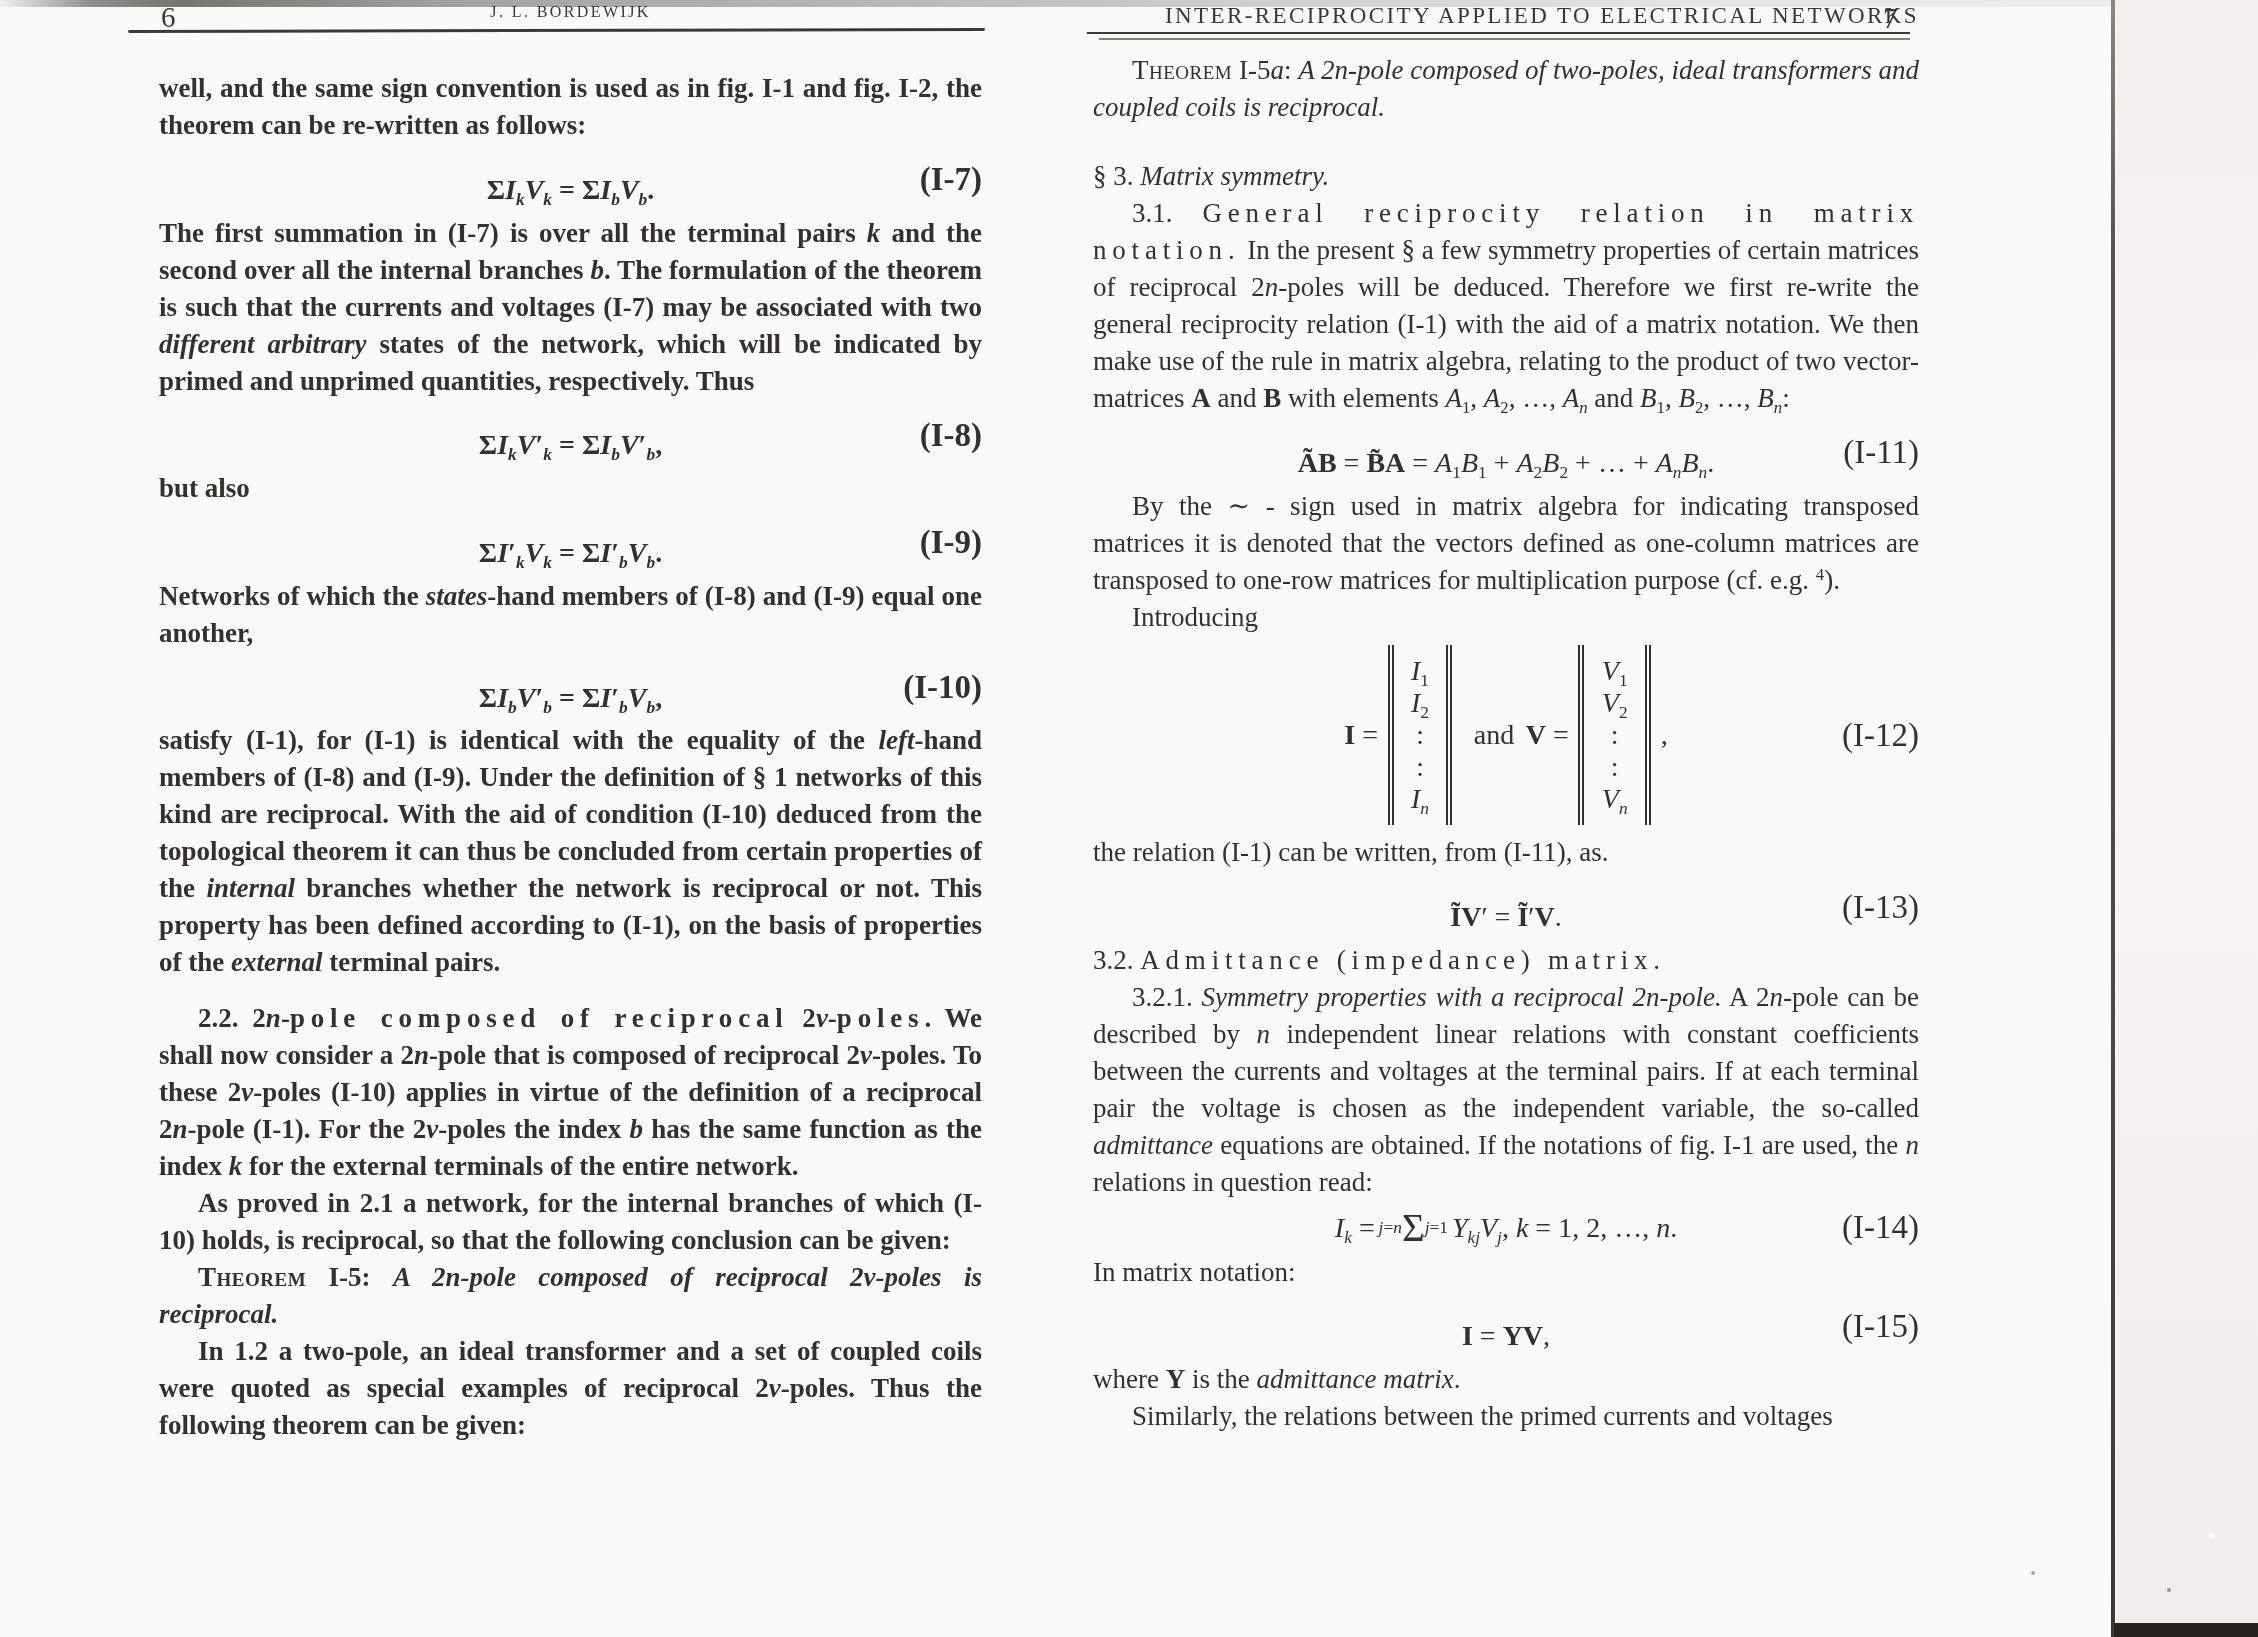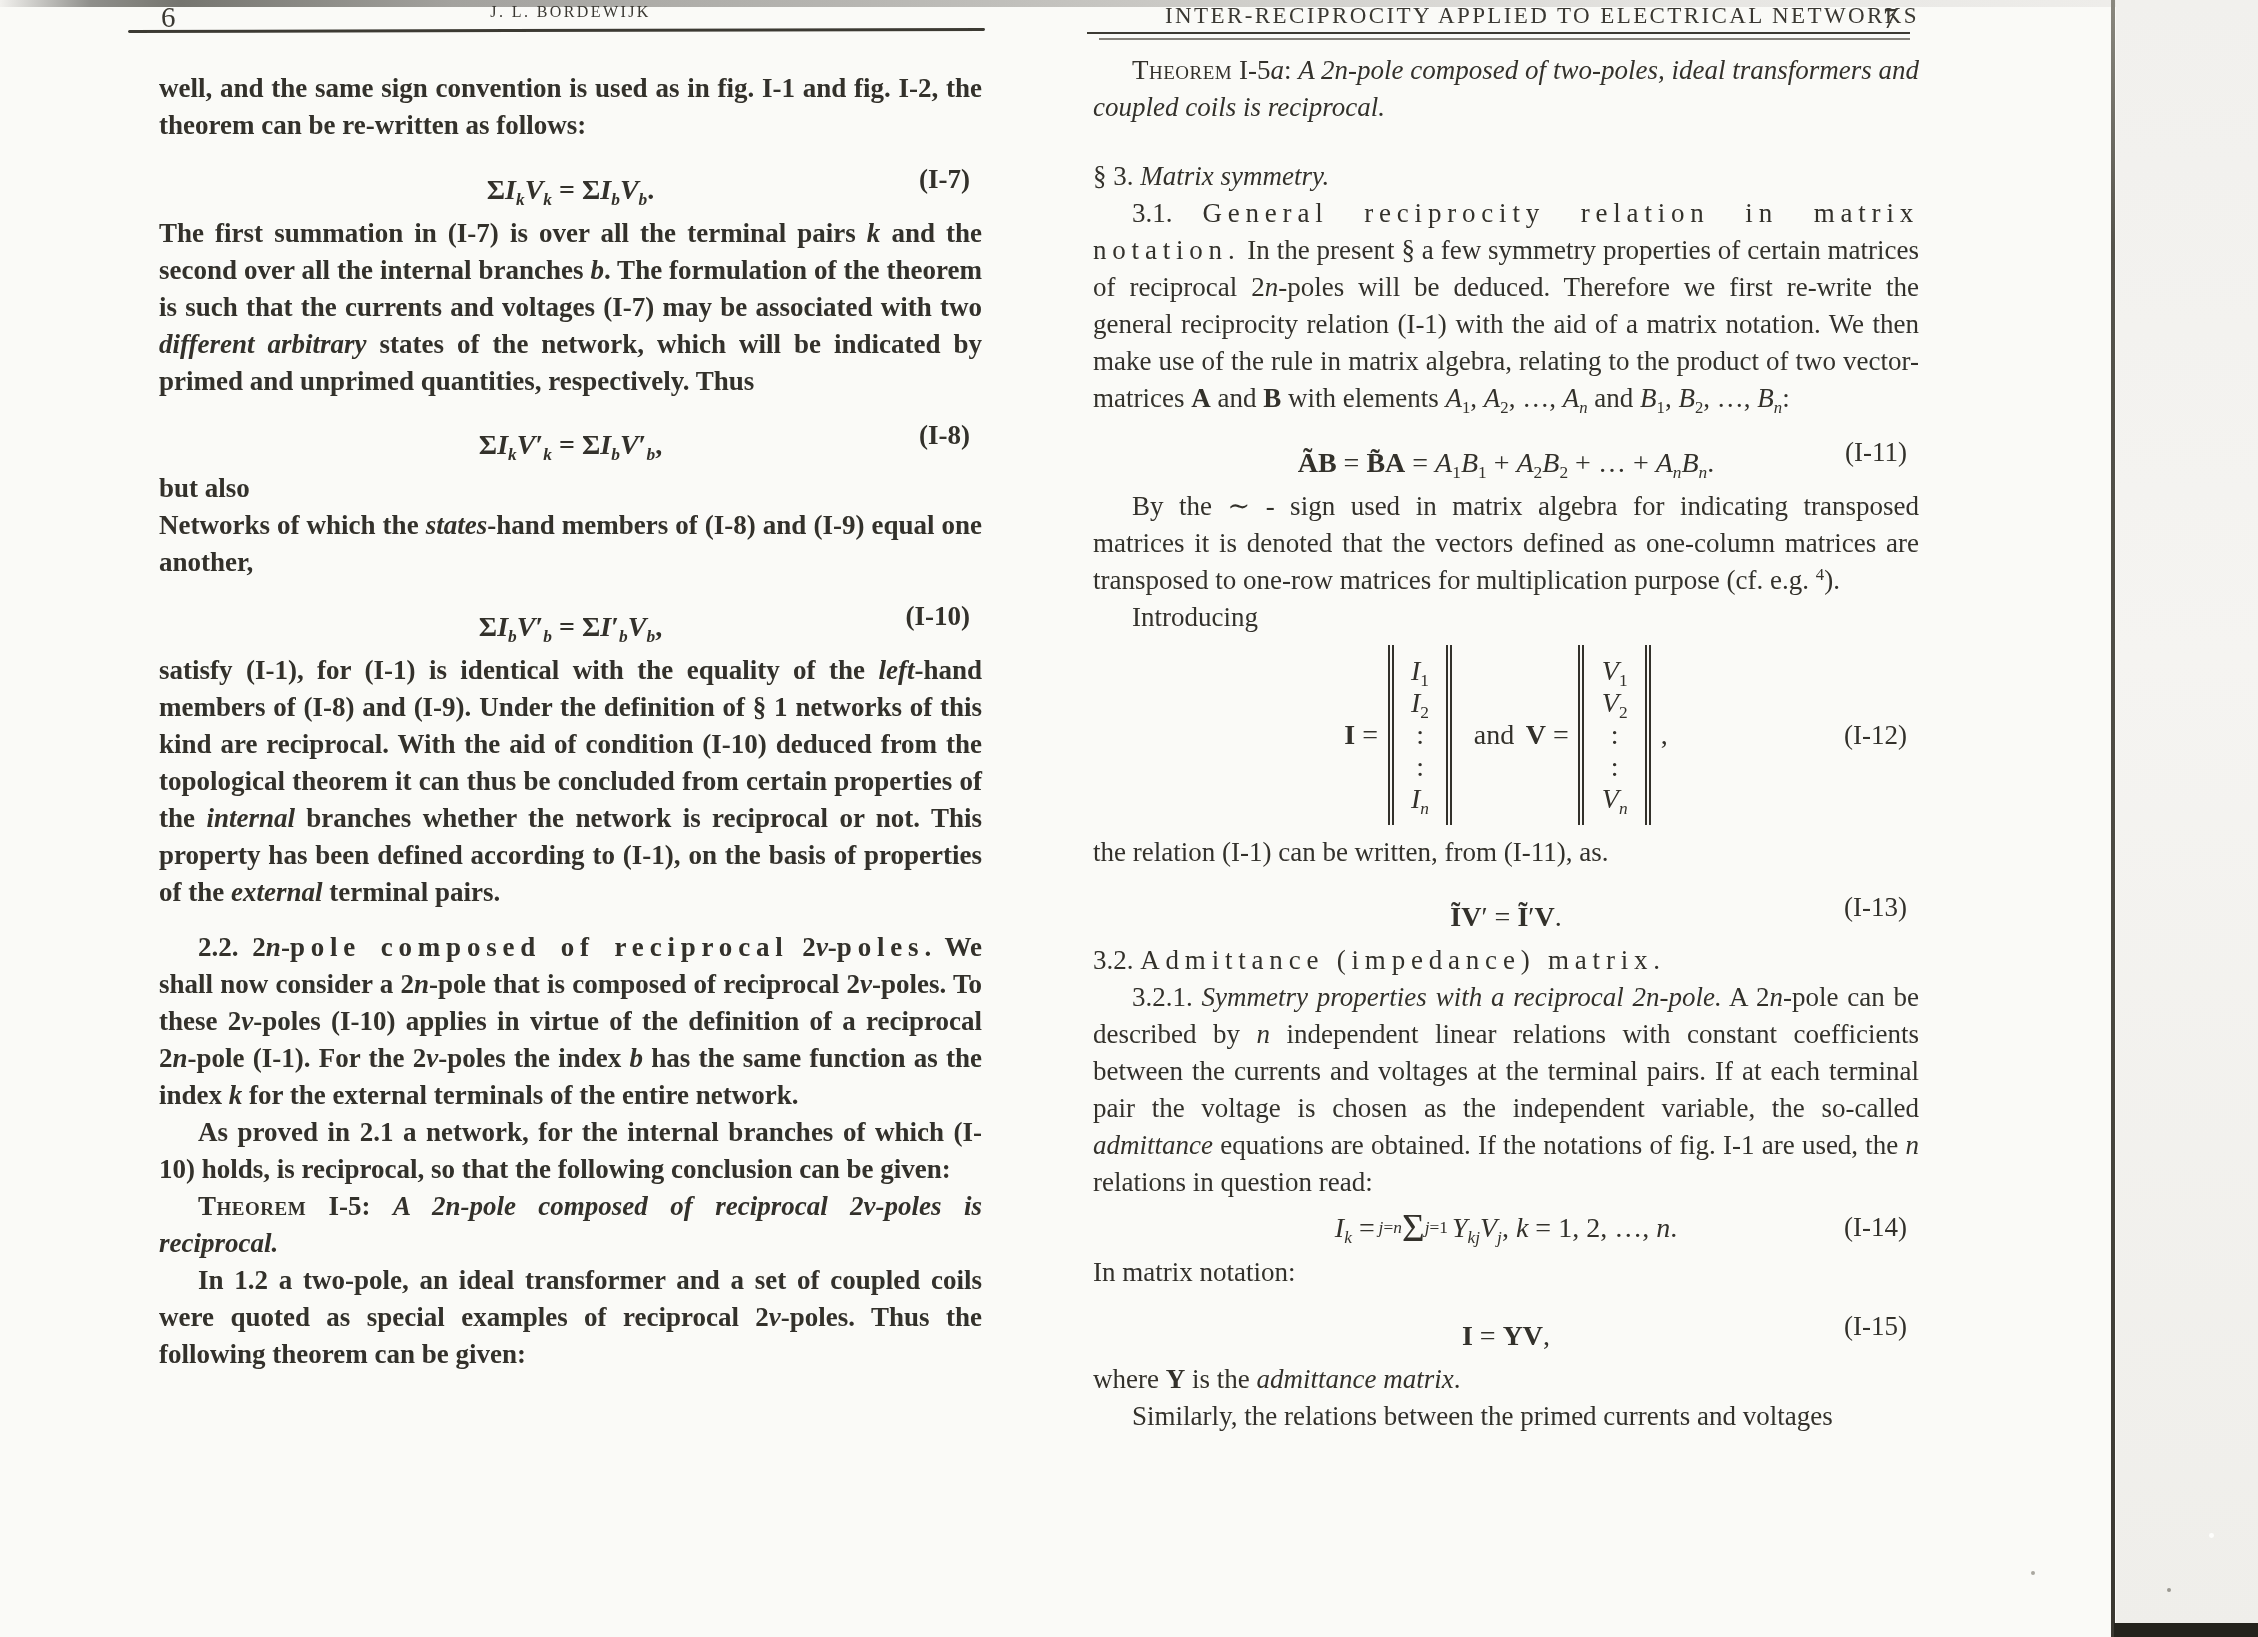--- a/index.html
+++ b/index.html
@@ -44,21 +44,21 @@
   .gap-sec3{margin-top:32px !important;}
   i{font-style:italic;}
   sub{font-size:62%;vertical-align:-0.35em;line-height:0;}
   sup{font-size:62%;vertical-align:0.55em;line-height:0;}
   .sp{letter-spacing:5.8px;}
   .sc{font-variant:small-caps;letter-spacing:0.5px;}
 
   
   .eq{position:relative;margin:6.8px 0;text-align:center;font-size:28px;}
   .eq .eq-body{display:inline-block;margin-top:20px;}
-  .eq .eq-tag{position:absolute;right:12px;top:50%;transform:translateY(-50%);font-size:27px;}
+  .eq .eq-tag{position:absolute;right:0;top:50%;transform:translateY(-50%);font-size:33px;}
   .eq.tall{margin:9.7px 0;}
   .vrow{display:inline-flex;align-items:center;}
   .vec{display:inline-flex;flex-direction:column;align-items:center;
     border-left:6.8px double #33312b;border-right:6.8px double #33312b;
     padding:9.7px 17.4px;margin:0 9.7px;}
   .vec span{line-height:32px;}
   .andword{margin:0 11.6px;}
   .sum{display:inline-flex;flex-direction:row;align-items:center;vertical-align:middle;margin:0 3.9px;}
   .sum .lim{font-size:17.4px;line-height:19.3px;}
   .sum .sig{font-size:39px;line-height:39px;}
@@ -94,20 +94,24 @@
 
   <p>The first summation in (I-7) is over all the terminal pairs <i>k</i> and the second over all the internal branches <i>b</i>. The formulation of the theorem is such that the currents and voltages (I-7) may be associated with two <i>different arbitrary</i> states of the network, which will be indicated by primed and unprimed quantities, respectively. Thus</p>
 
   <div class="eq">
     <span class="eq-body">Σ<i>I</i><sub><i>k</i></sub><i>V</i>′<sub><i>k</i></sub> = Σ<i>I</i><sub><i>b</i></sub><i>V</i>′<sub><i>b</i></sub>,</span>
     <span class="eq-tag">(I-8)</span>
   </div>
 
   <p>but also</p>
 
+  <div class="eq">
+    <span class="eq-body">Σ<i>I</i>′<sub><i>k</i></sub><i>V</i><sub><i>k</i></sub> = Σ<i>I</i>′<sub><i>b</i></sub><i>V</i><sub><i>b</i></sub>.</span>
+    <span class="eq-tag">(I-9)</span>
+  </div>
 
   <p>Networks of which the <i>states</i>-hand members of (I-8) and (I-9) equal one another,</p>
 
   <div class="eq">
     <span class="eq-body">Σ<i>I</i><sub><i>b</i></sub><i>V</i>′<sub><i>b</i></sub> = Σ<i>I</i>′<sub><i>b</i></sub><i>V</i><sub><i>b</i></sub>,</span>
     <span class="eq-tag">(I-10)</span>
   </div>
 
   <p>satisfy (I-1), for (I-1) is identical with the equality of the <i>left</i>-hand members of (I-8) and (I-9). Under the definition of § 1 networks of this kind are reciprocal. With the aid of condition (I-10) deduced from the topological theorem it can thus be concluded from certain properties of the <i>internal</i> branches whether the network is reciprocal or not. This property has been defined according to (I-1), on the basis of properties of the <i>external</i> terminal pairs.</p>
 

